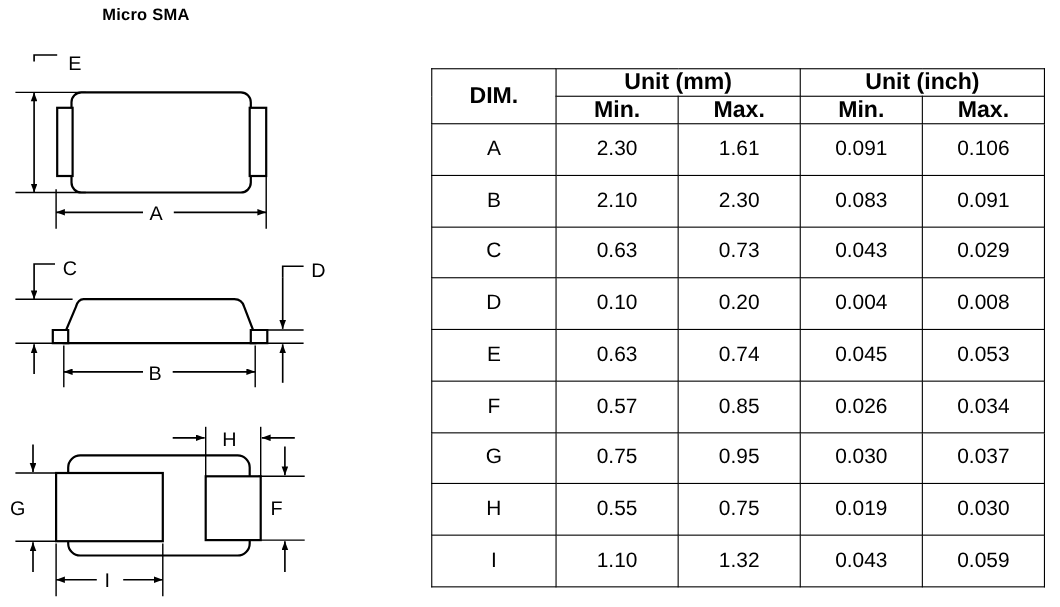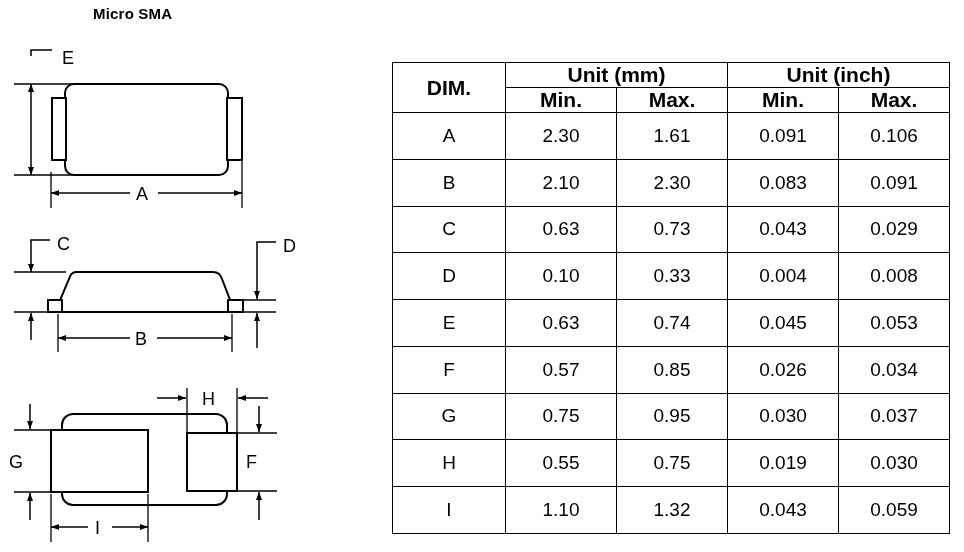--- a/index.html
+++ b/index.html
@@ -238,21 +238,21 @@
           <tr>
             <td>C</td>
             <td>0.63</td>
             <td>0.73</td>
             <td>0.043</td>
             <td>0.029</td>
           </tr>
           <tr>
             <td>D</td>
             <td>0.10</td>
-            <td>0.33</td>
+            <td>0.20</td>
             <td>0.004</td>
             <td>0.008</td>
           </tr>
           <tr>
             <td>E</td>
             <td>0.63</td>
             <td>0.74</td>
             <td>0.045</td>
             <td>0.053</td>
           </tr>

